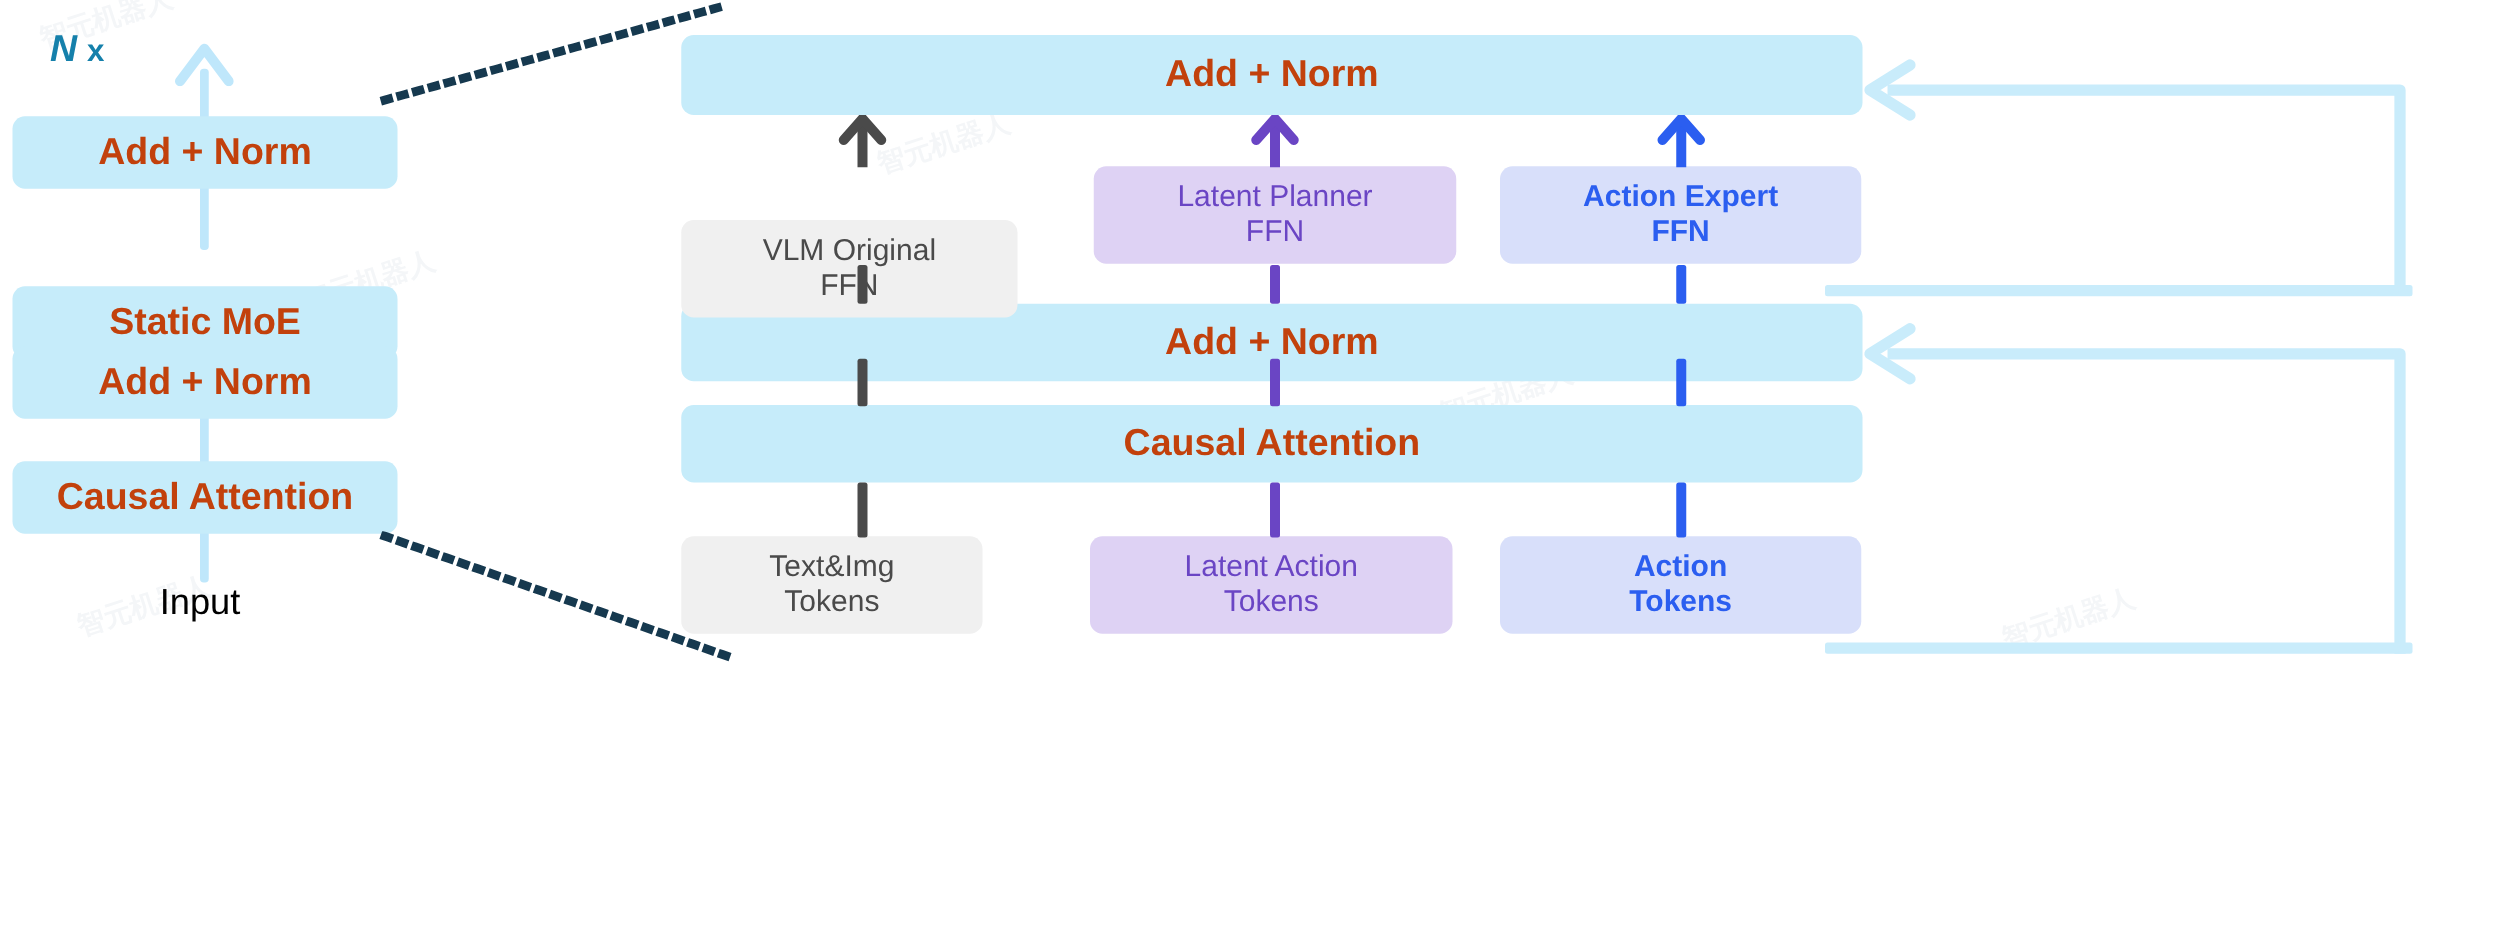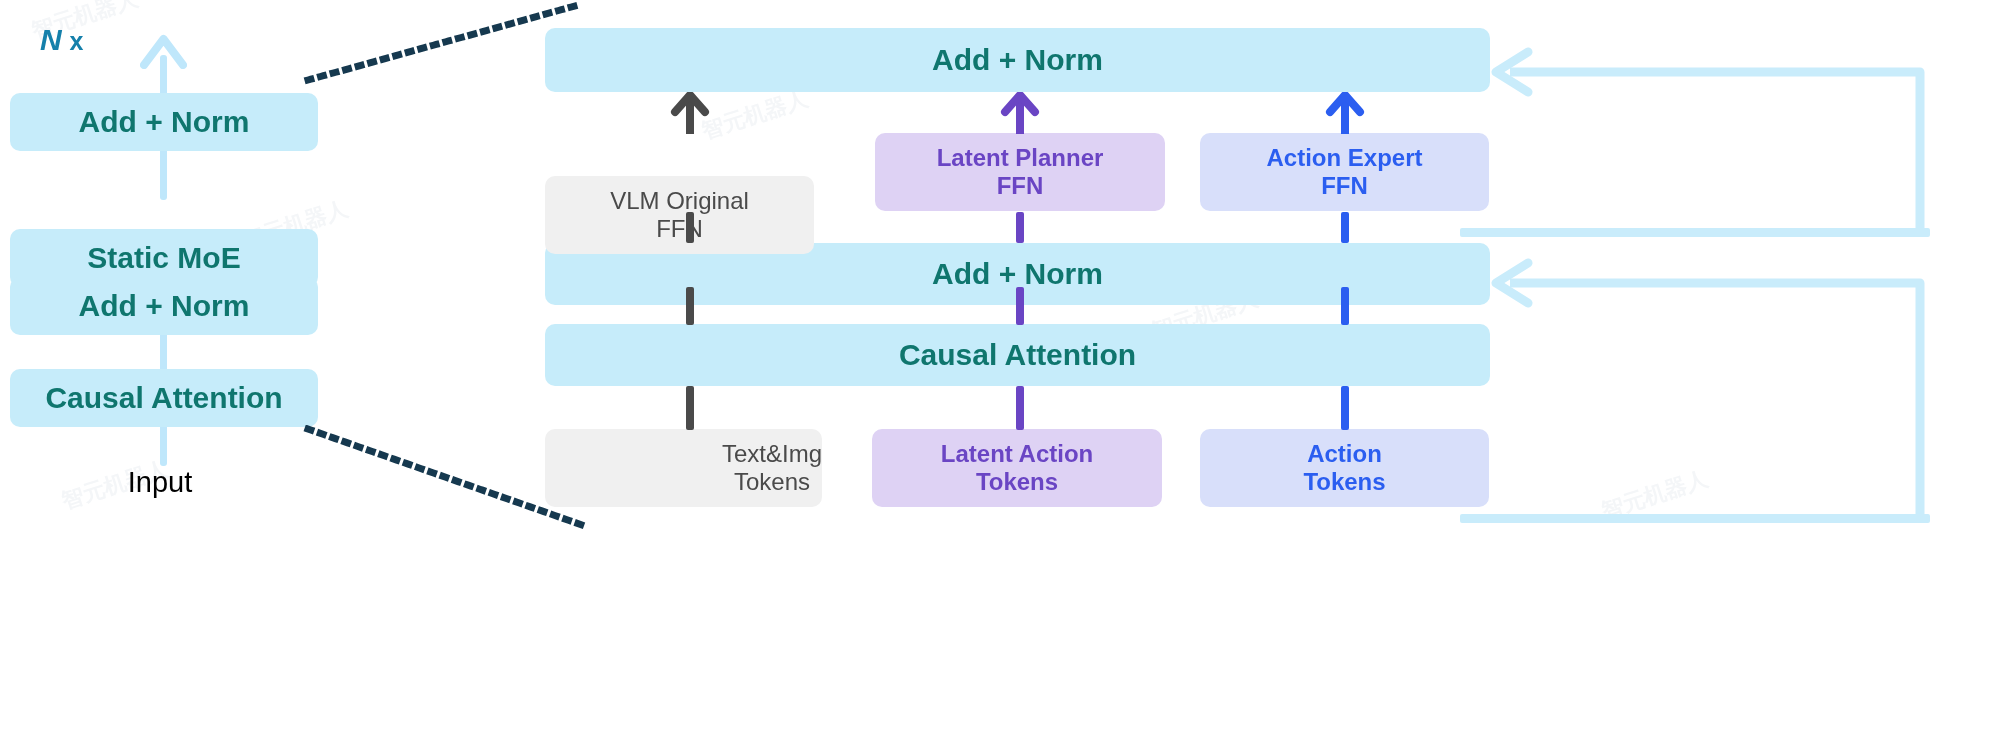--- a/index.html
+++ b/index.html
@@ -22,23 +22,23 @@
     display:flex;
     align-items:center;
     justify-content:center;
     text-align:center;
     line-height:1.18;
     box-sizing:border-box;
   }
   .box span{display:block;}
 
   
-  .cyan   {background:#c6ecfa; color:#0f766e; font-weight:bold;}
+  .cyan   {background:#c6ecfa; color:#c2410c; font-weight:bold;}
   .grey   {background:#f0f0f0; color:#4a4a4a; font-weight:normal;}
-  .purple {background:#ded2f4; color:#6a45c4; font-weight:bold;}
+  .purple {background:#ded2f4; color:#6a45c4; font-weight:normal;}
   .blue   {background:#d8dffa; color:#2b5ef0; font-weight:bold;}
 
   
   .l-box{width:308px; height:58px; left:10px; font-size:30px;}
   #l-addnorm-top{top:93px;}
   #l-staticmoe  {top:185px;margin-top:44px;}
   #l-addnorm-bot{top:277px;}
   #l-causal     {top:369px; font-size:30px;}
 
   .l-line{
@@ -88,21 +88,21 @@
   #r-addnorm-top{left:545px; top:28px;  width:945px; height:64px; font-size:30px;}
   #r-addnorm-mid{left:545px; top:243px; width:945px; height:62px; font-size:30px;}
   #r-causal     {left:545px; top:324px; width:945px; height:62px; font-size:30px;}
 
   .ffn{top:133px; height:78px; font-size:24px;}
   #ffn-vlm   {left:545px;  width:269px;margin-top:43px;}
   #ffn-latent{left:875px;  width:290px;}
   #ffn-action{left:1200px; width:289px;}
 
   .tok{top:429px; height:78px; font-size:24px;}
-  #tok-text  {left:545px;  width:277px;justify-content:flex-end;}
+  #tok-text  {left:545px;  width:241px;}
   #tok-latent{left:872px;  width:290px;}
   #tok-action{left:1200px; width:289px;}
 
   
   .bar{position:absolute;width:8px;border-radius:2px;}
   .bar.g{background:#4a4a4a;}
   .bar.p{background:#6a45c4;}
   .bar.b{background:#2b5ef0;}
 
   

